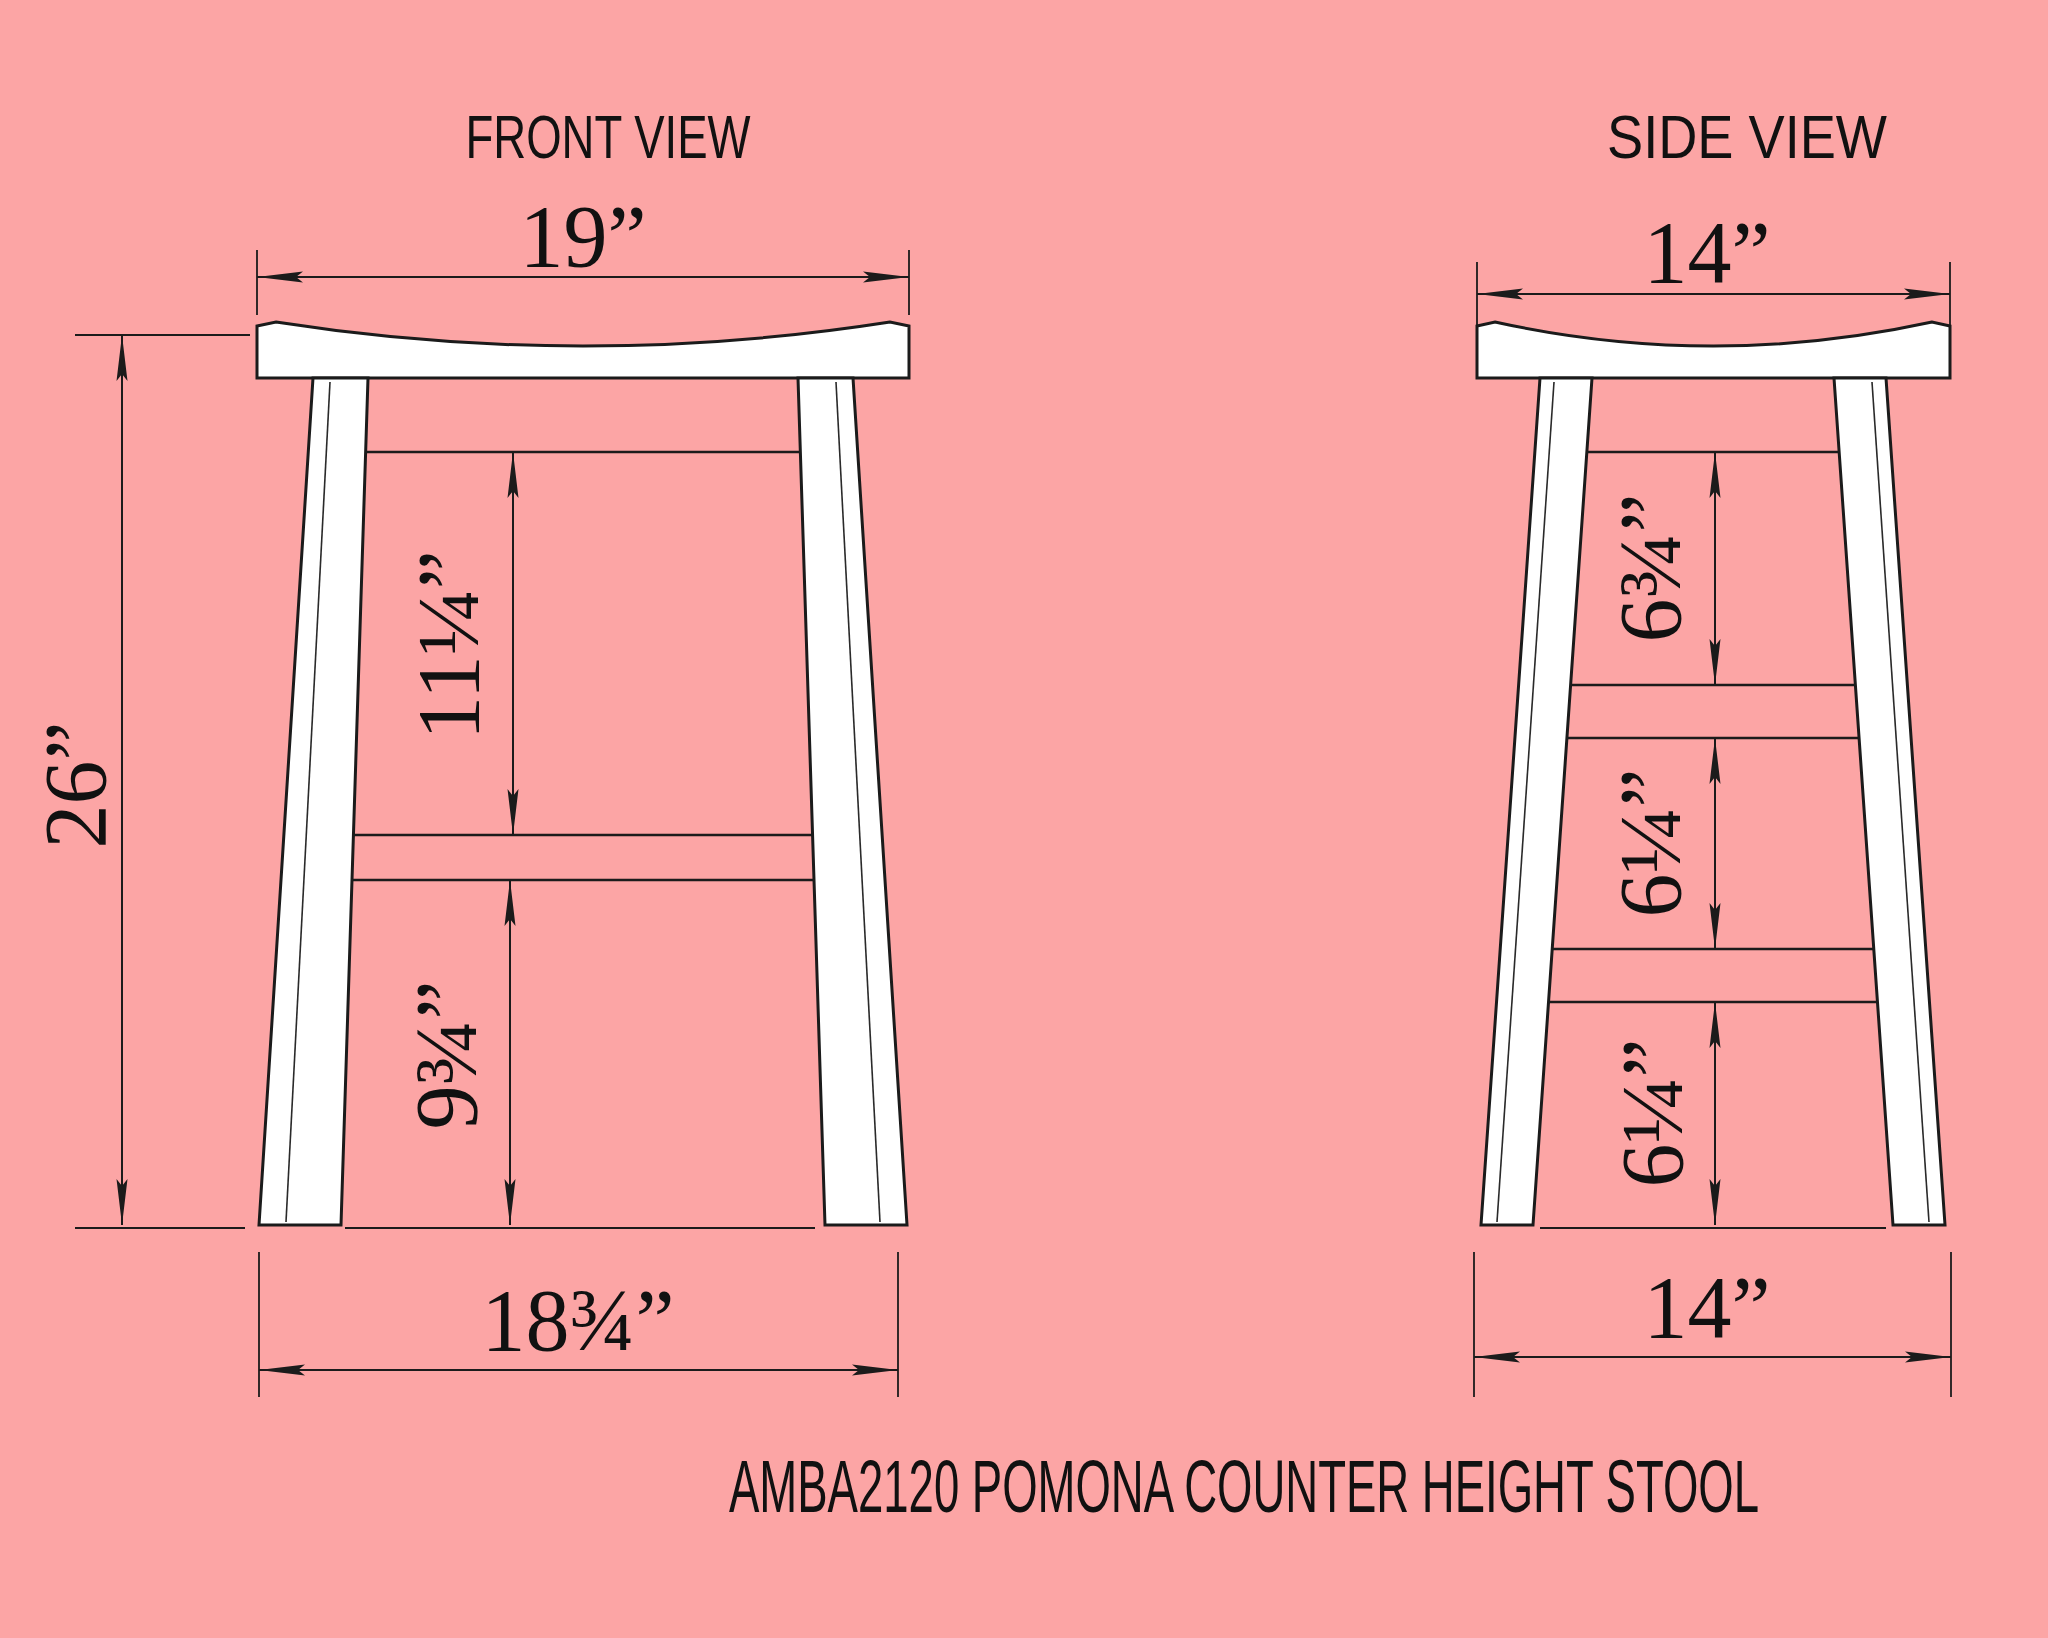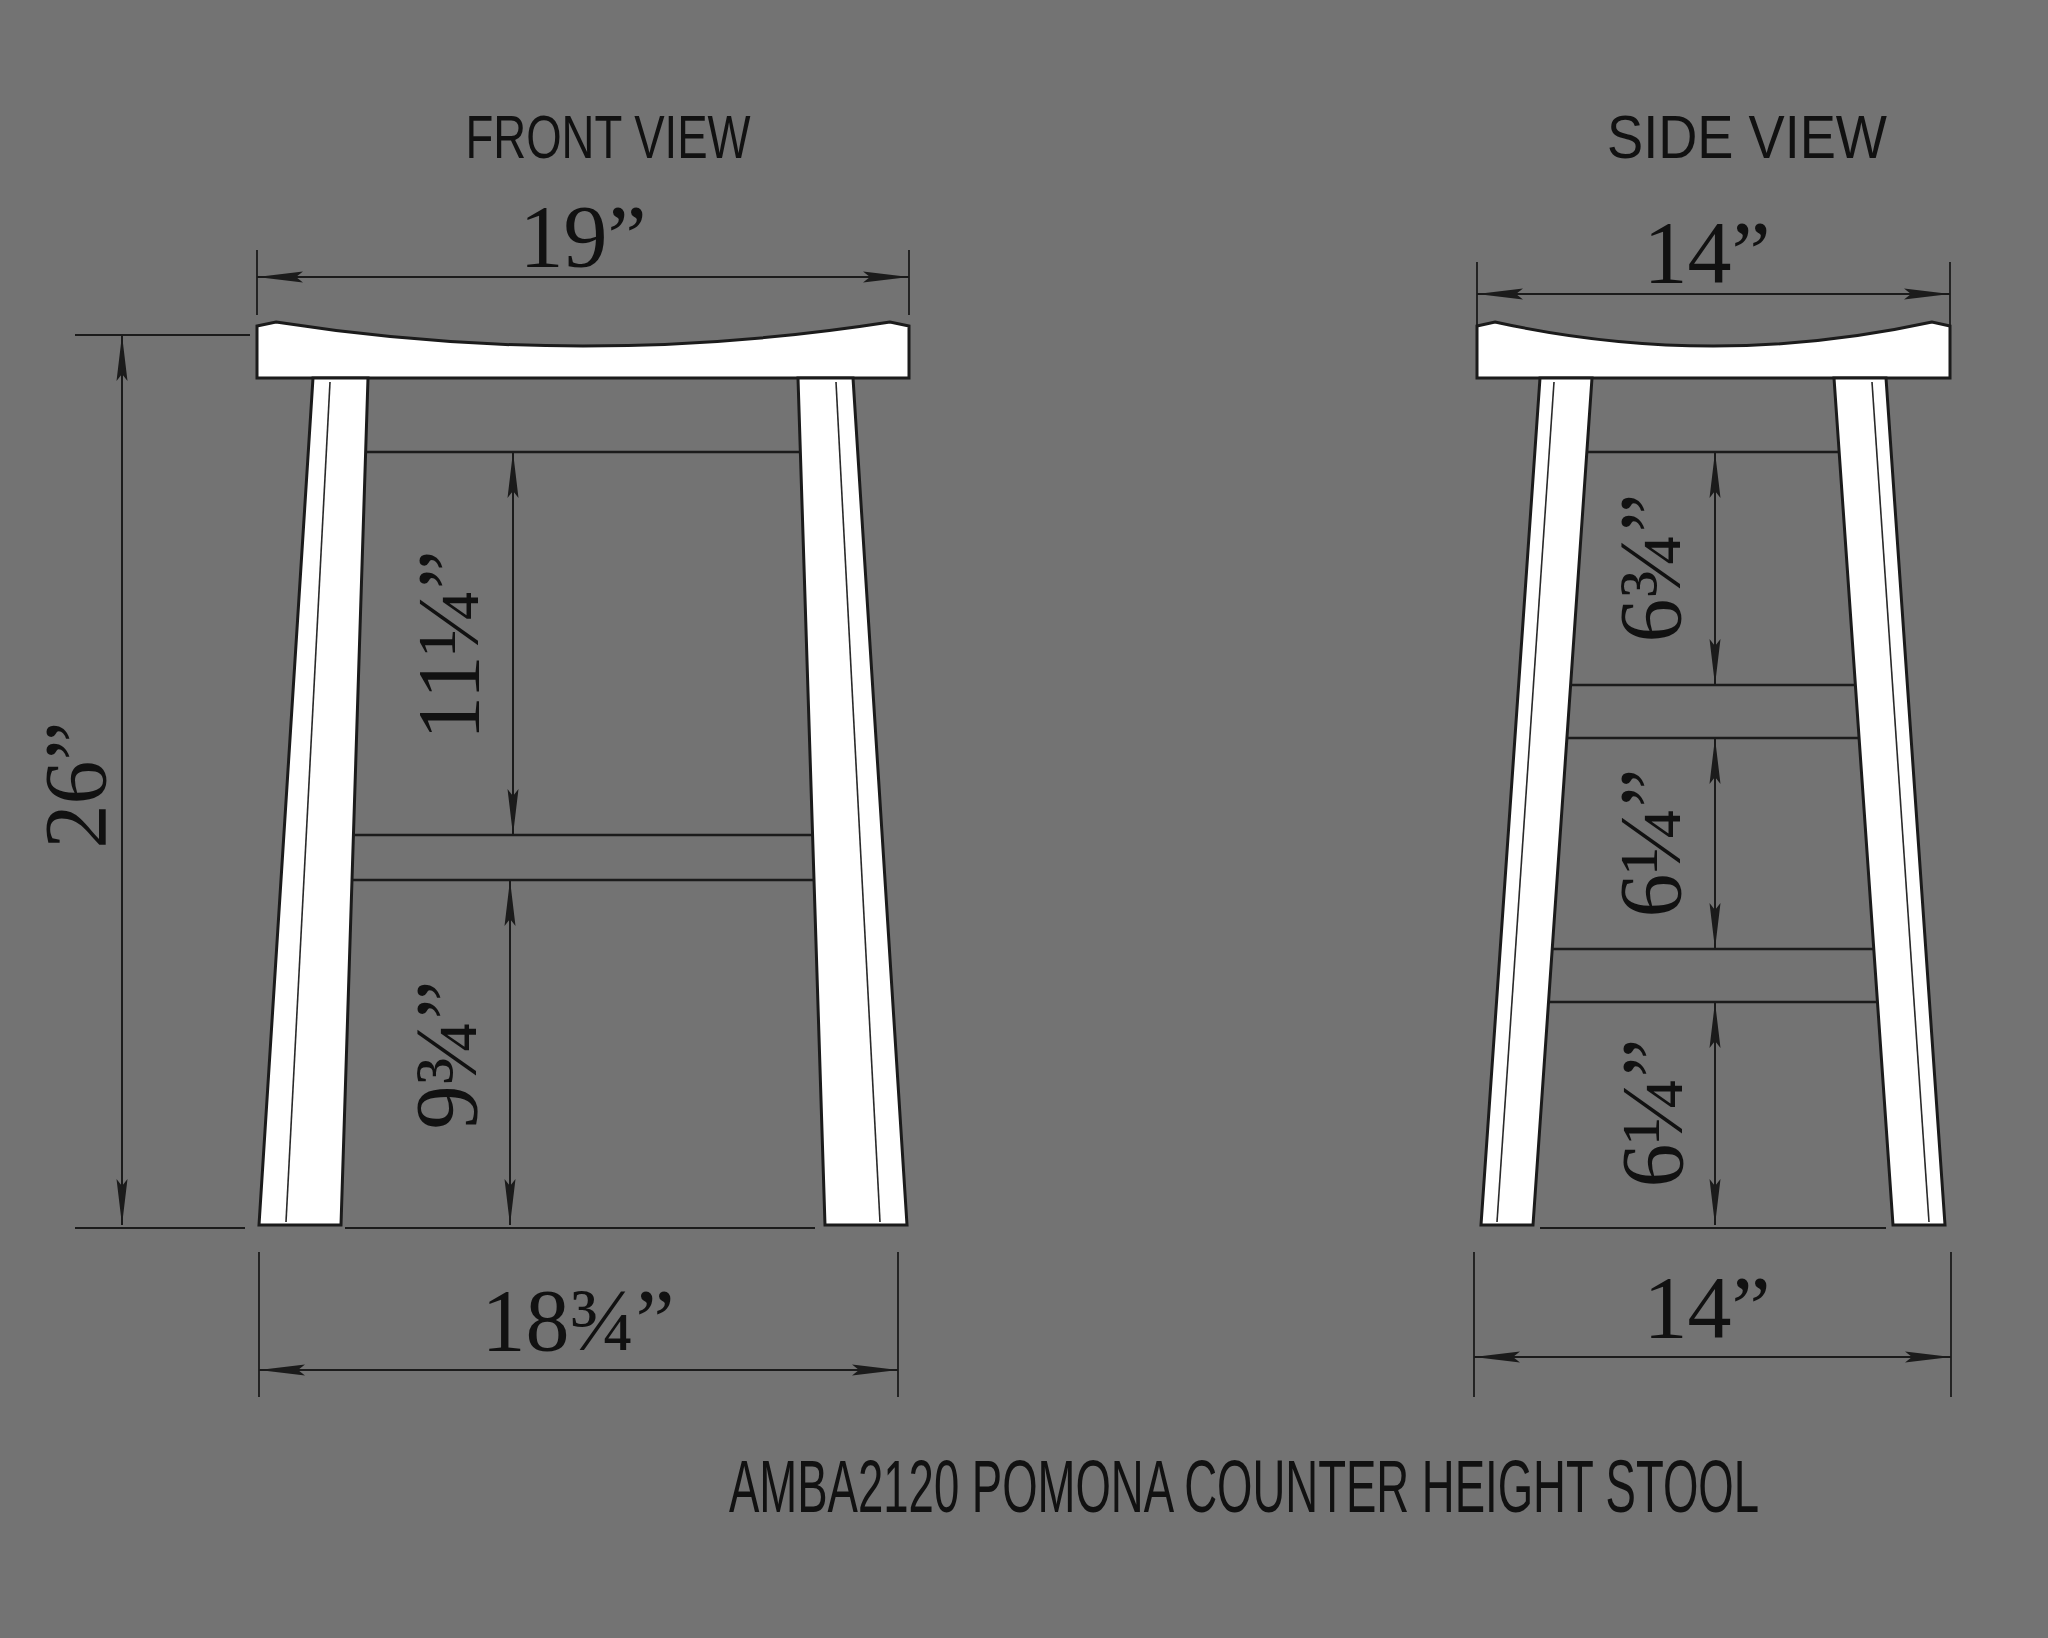--- a/index.html
+++ b/index.html
@@ -7,21 +7,21 @@
     padding: 0;
     background: #ffffff;
     width: 2048px;
     height: 1638px;
     overflow: hidden;
   }
   #stage {
     position: relative;
     width: 2048px;
     height: 1638px;
-    background: #737373;
+    background: #fca5a5;
   }
   svg { display: block; }
   .outline {
     fill: #ffffff;
     stroke: #1b1b1b;
     stroke-width: 3;
     stroke-linejoin: miter;
   }
   .thin {
     fill: none;

